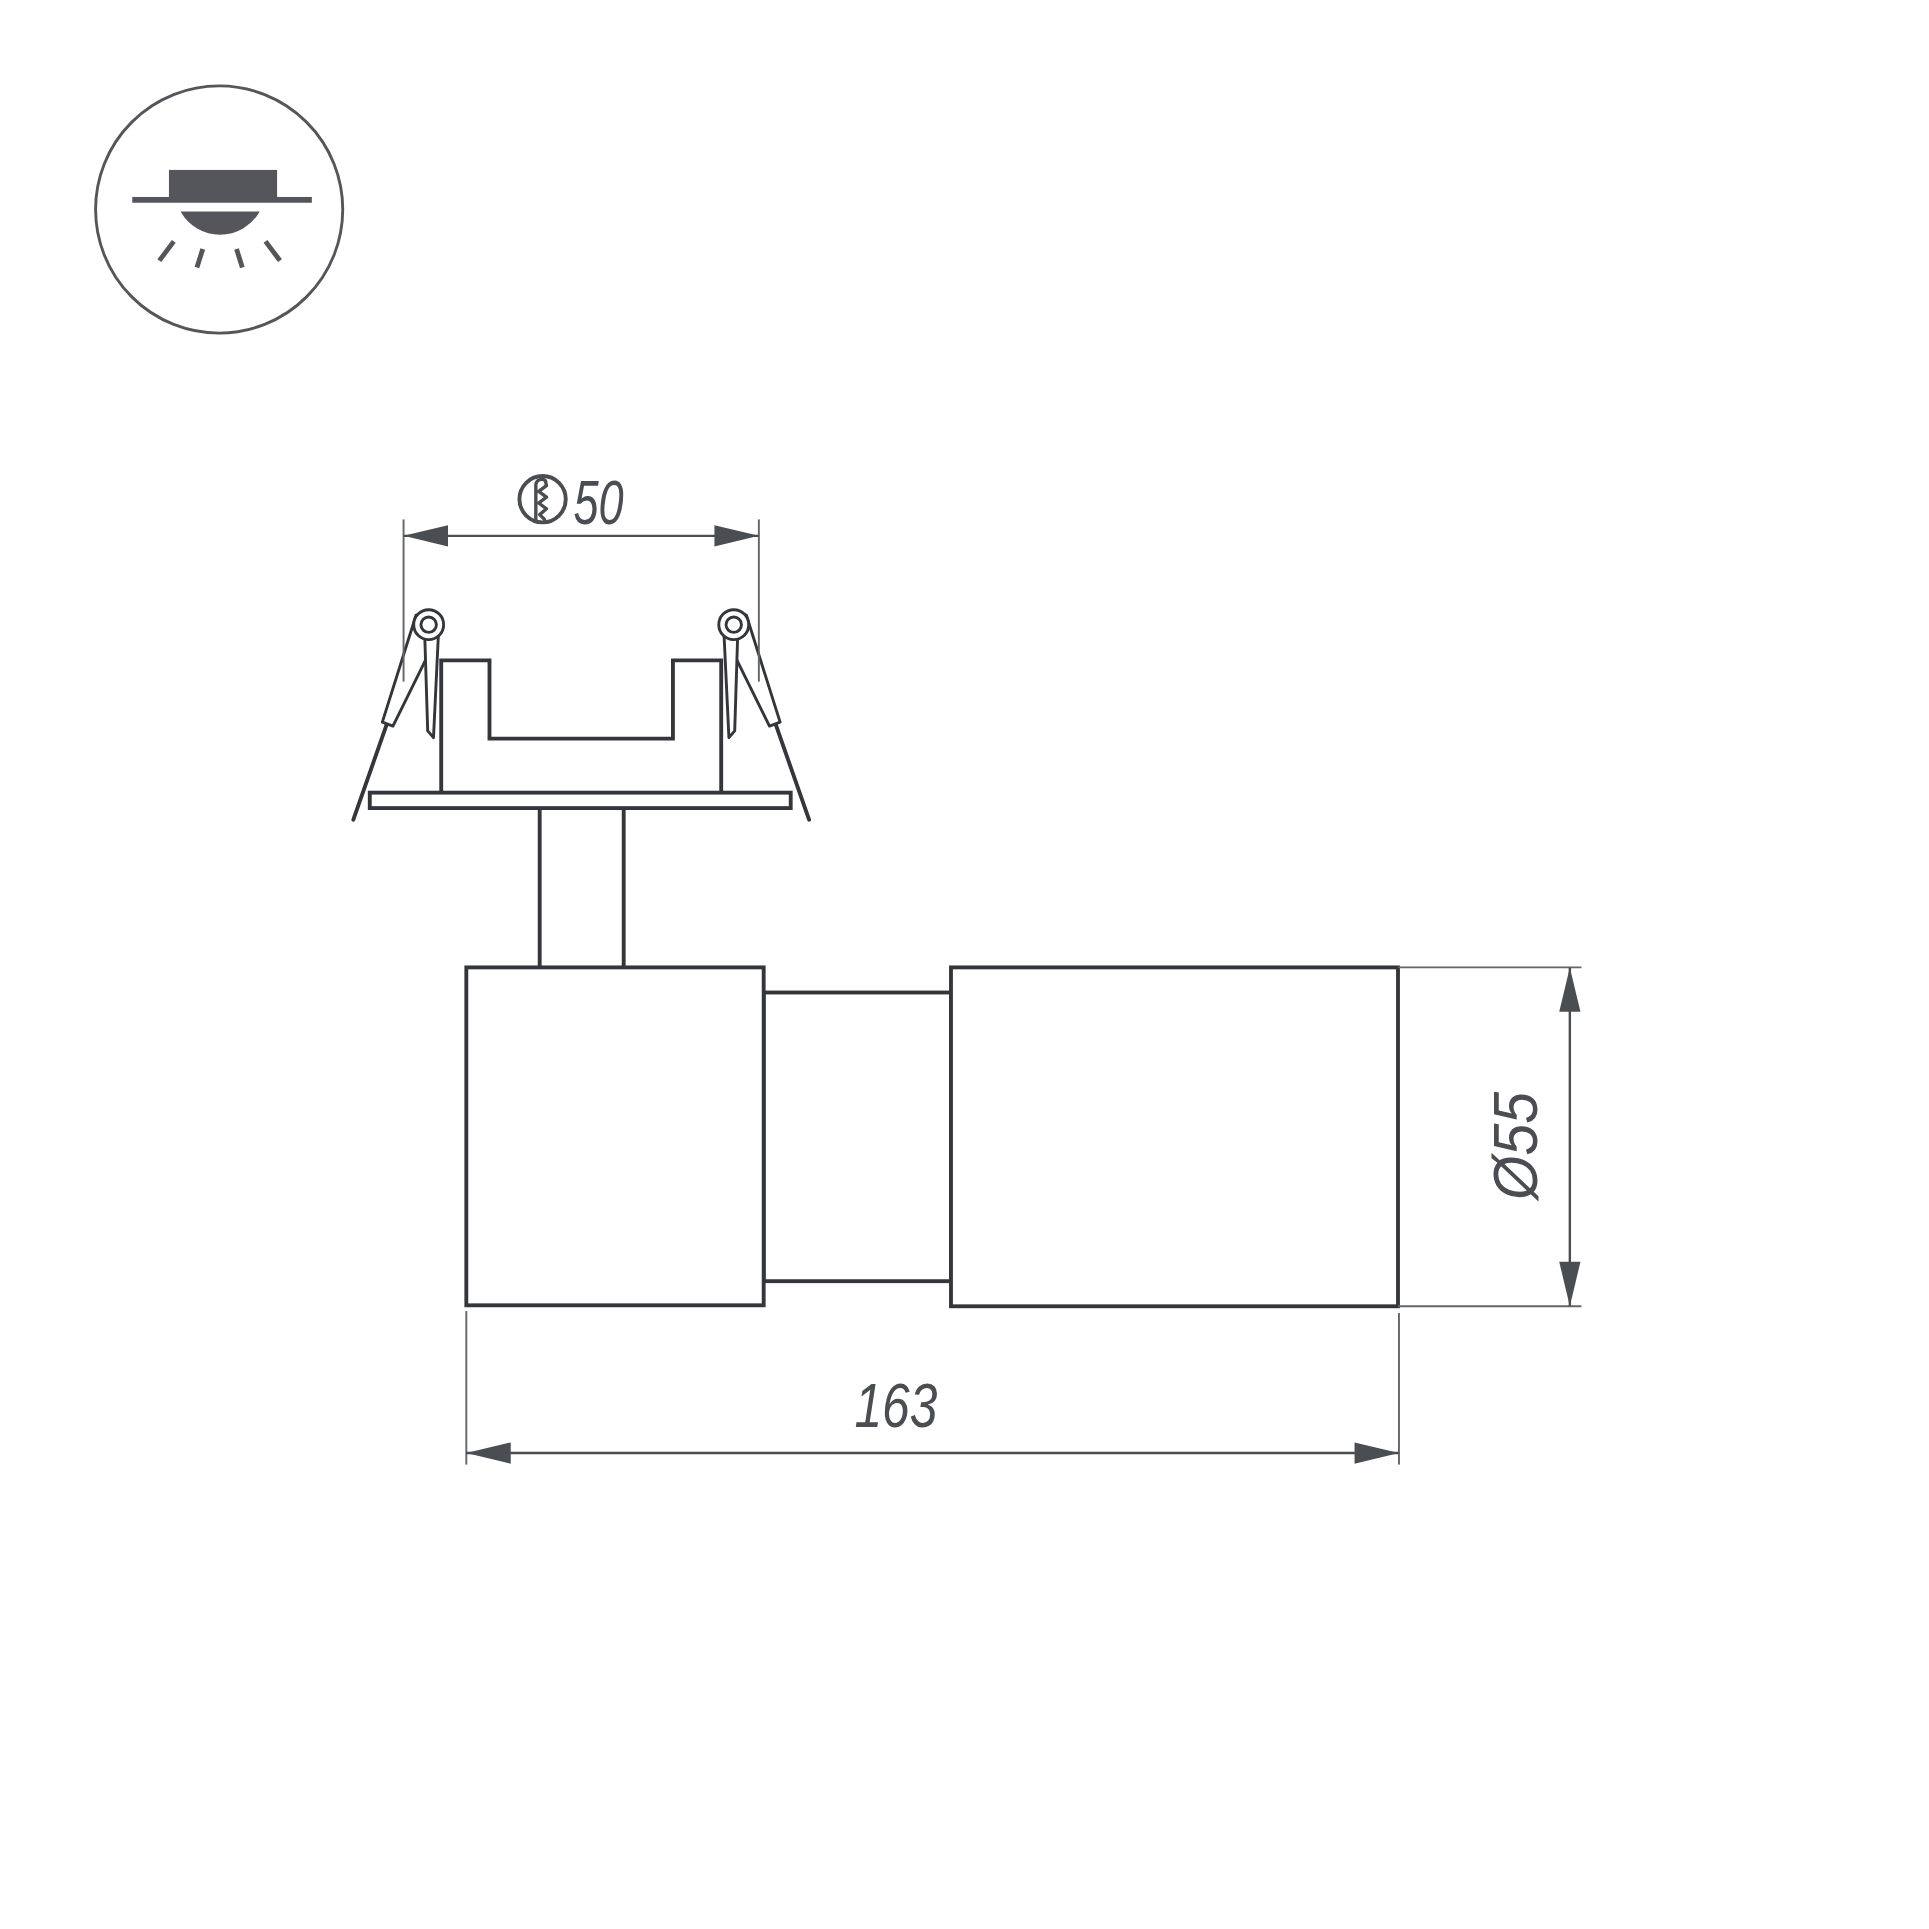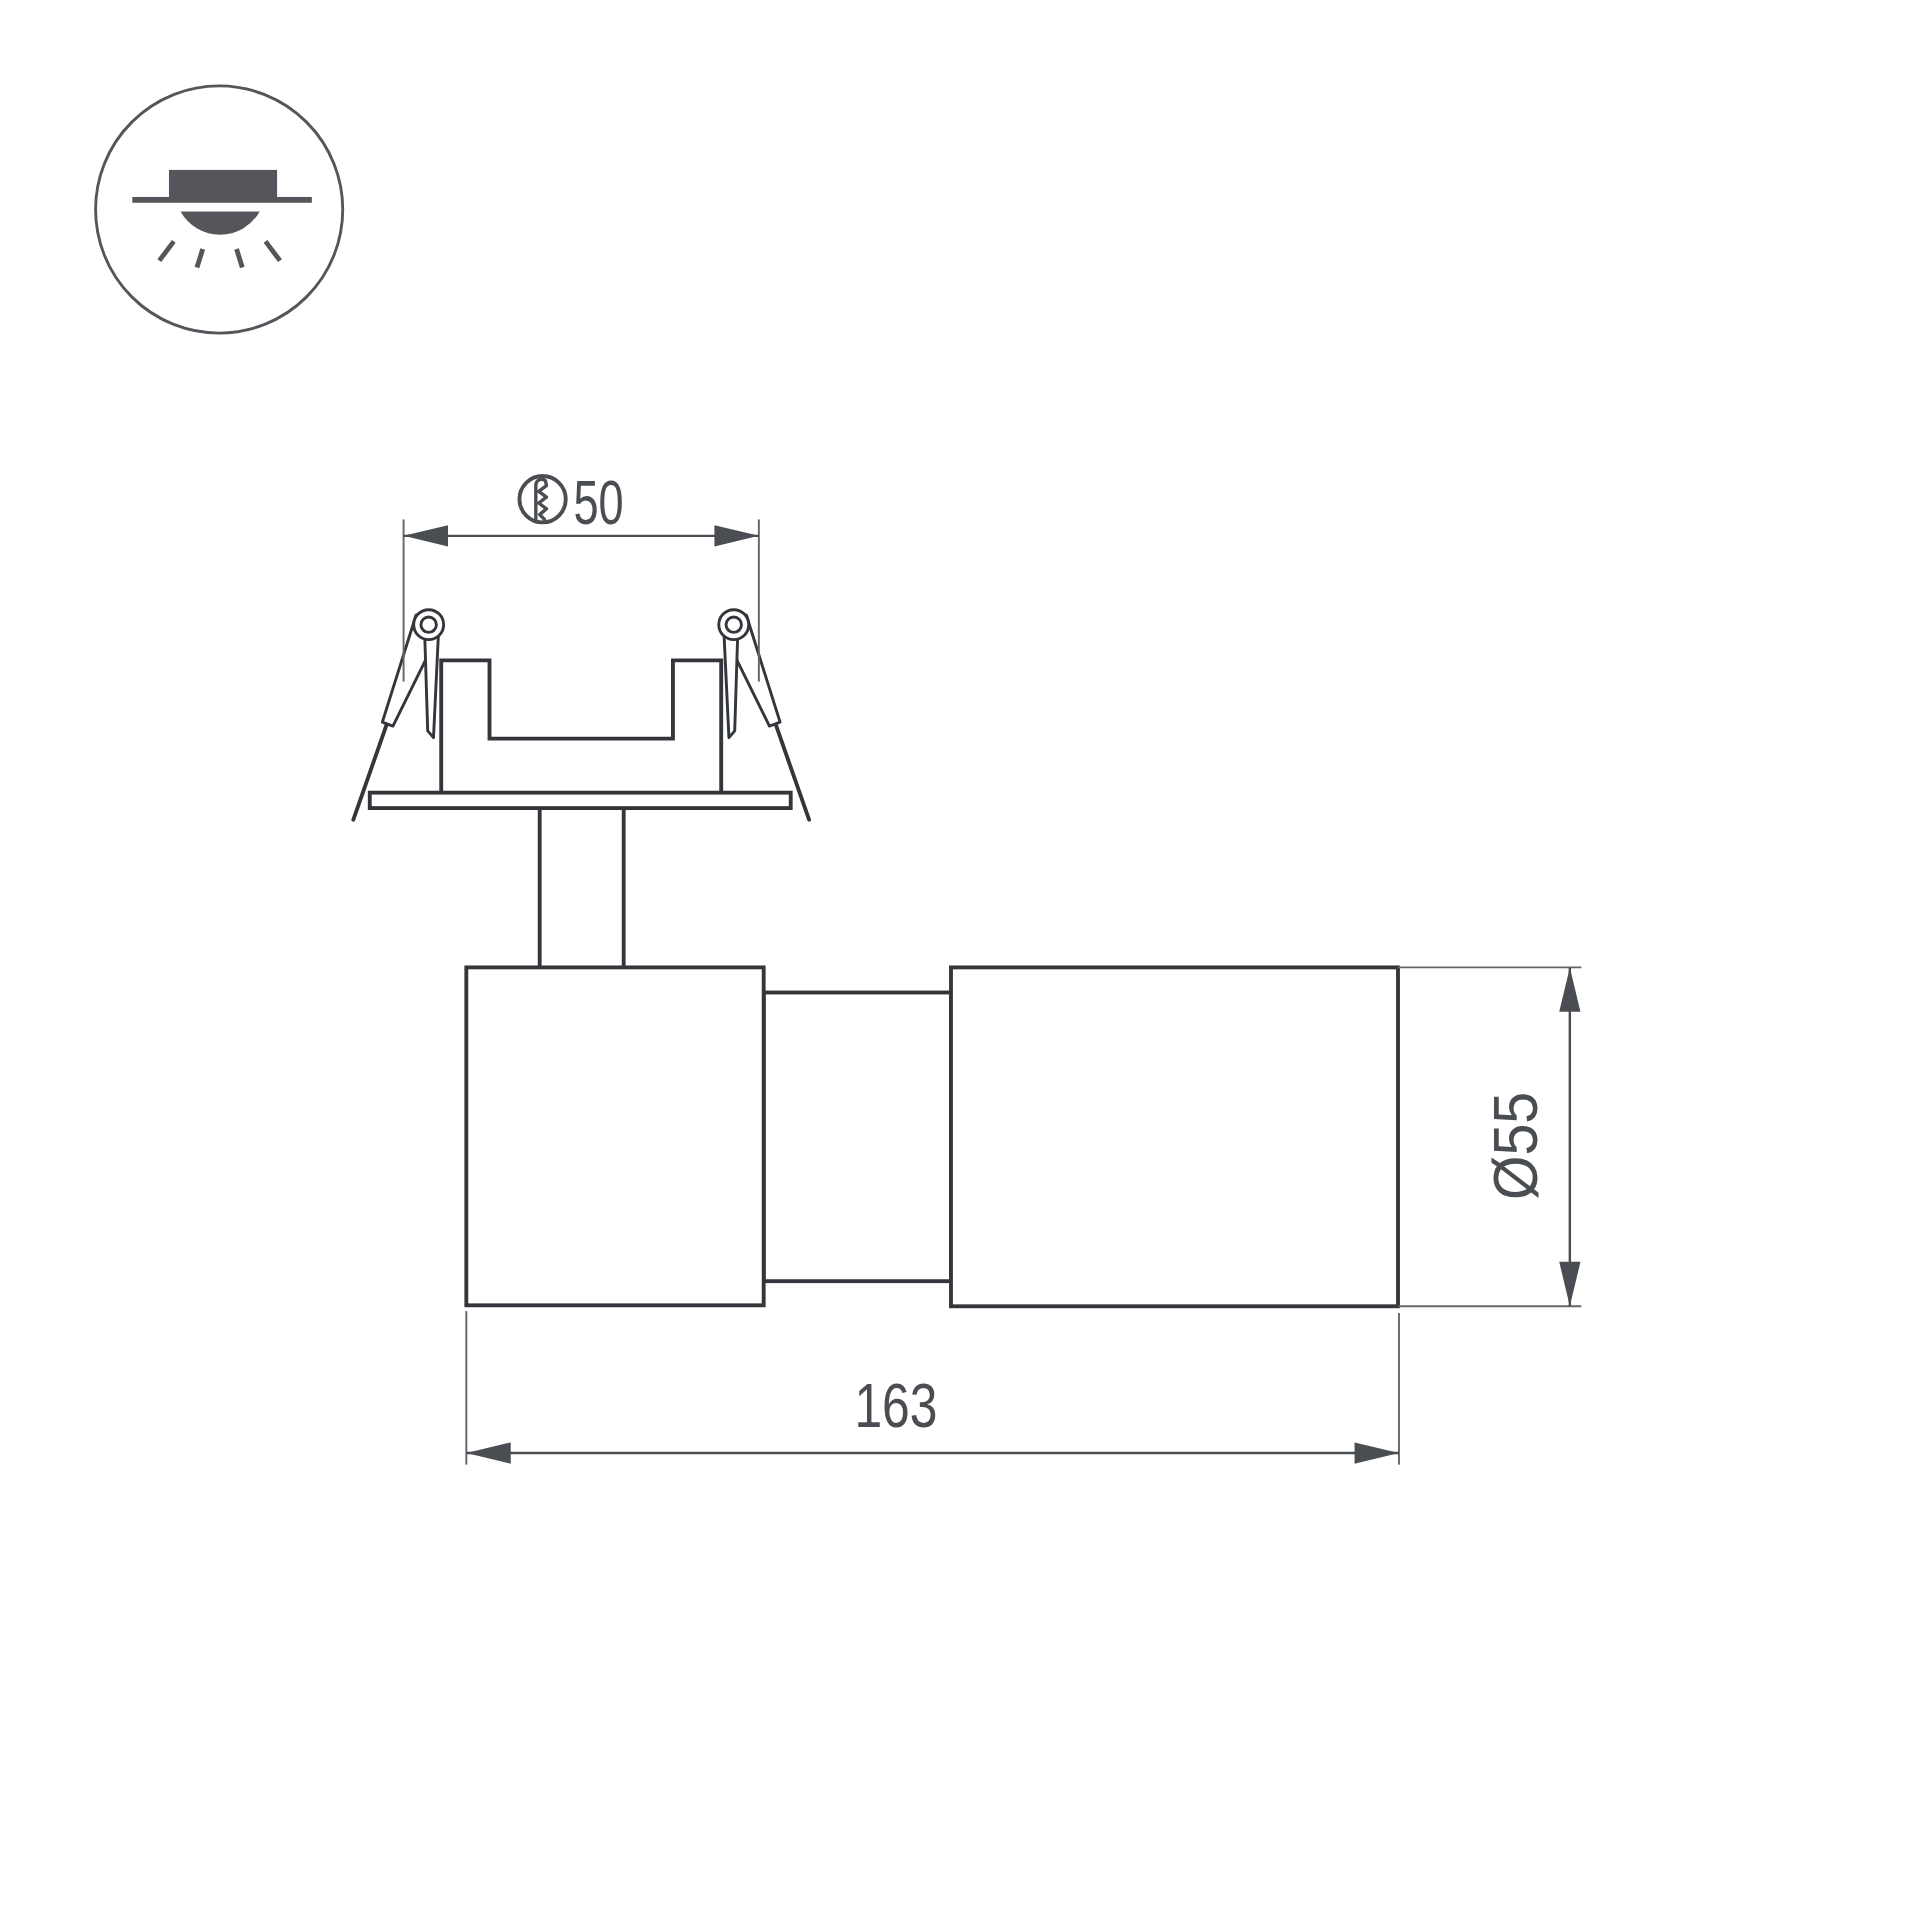--- a/index.html
+++ b/index.html
@@ -1,16 +1,16 @@
 <!DOCTYPE html>
 <html style="--background: #ffffff; --outline: #33363a; --dimension: #4a4d51; --thin-line: #63666a; --icon-fill: #54565b;"><head>
 <meta charset="utf-8">
 <style>
   html,body{margin:0;padding:0;background:#fff;}
-  .stage{position:relative;width:1929px;height:1929px;background:var(--background,#fff);overflow:hidden;}
+  .stage{position:relative;width:1929px;height:1929px;background:var(--background,#fff);overflow:hidden;font-style:italic;}
   svg{display:block;}
   .outline{stroke:var(--outline,#33363a);stroke-width:4;fill:none;stroke-linejoin:miter;stroke-linecap:butt;}
   .outline-fill{stroke:var(--outline,#33363a);stroke-width:4;fill:#fff;stroke-linejoin:miter;}
   .clip-part{stroke:var(--outline,#33363a);stroke-width:3;fill:#fff;stroke-linejoin:round;}
   .clip-needle{stroke:var(--outline,#33363a);stroke-width:4;fill:none;stroke-linecap:round;}
   .thin-line{stroke:var(--thin-line,#63666a);stroke-width:2;fill:none;}
   .dim-line{stroke:var(--dimension,#4a4d51);stroke-width:2.5;fill:none;}
   .arrow{fill:var(--dimension,#4a4d51);stroke:none;}
   .dim-text{fill:var(--dimension,#4a4d51);font-family:"Liberation Sans",sans-serif;
             font-size:66px;font-weight:400;}

